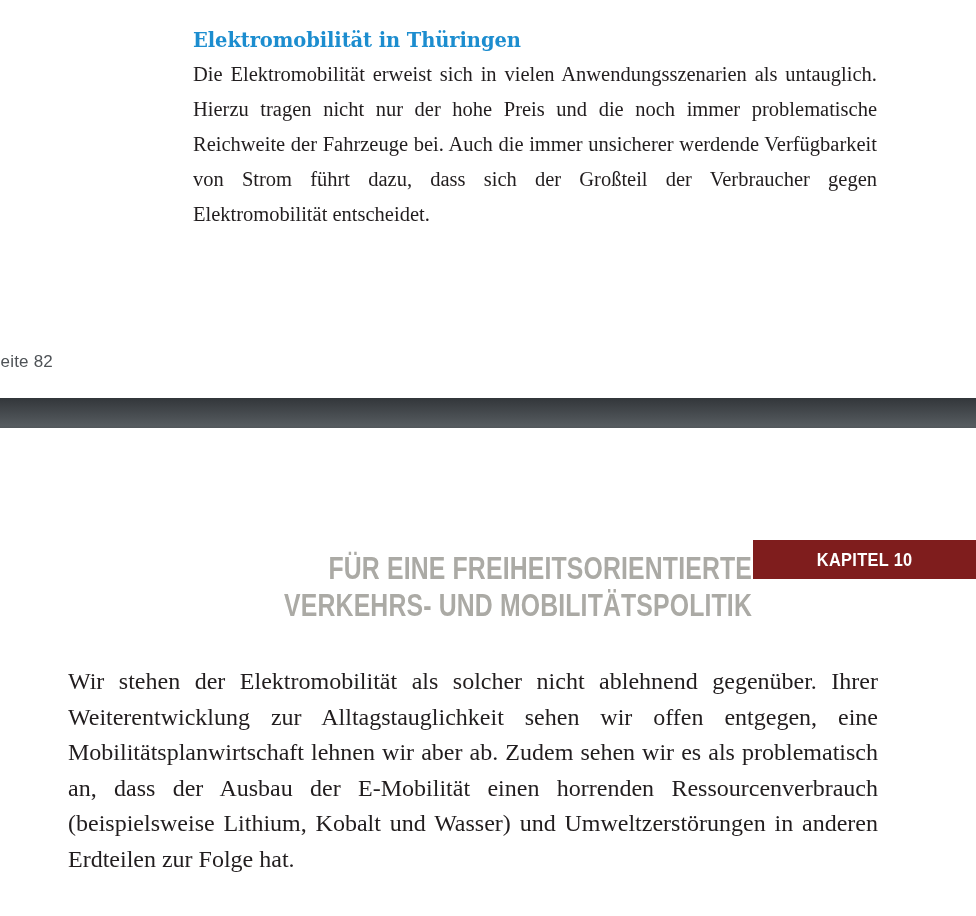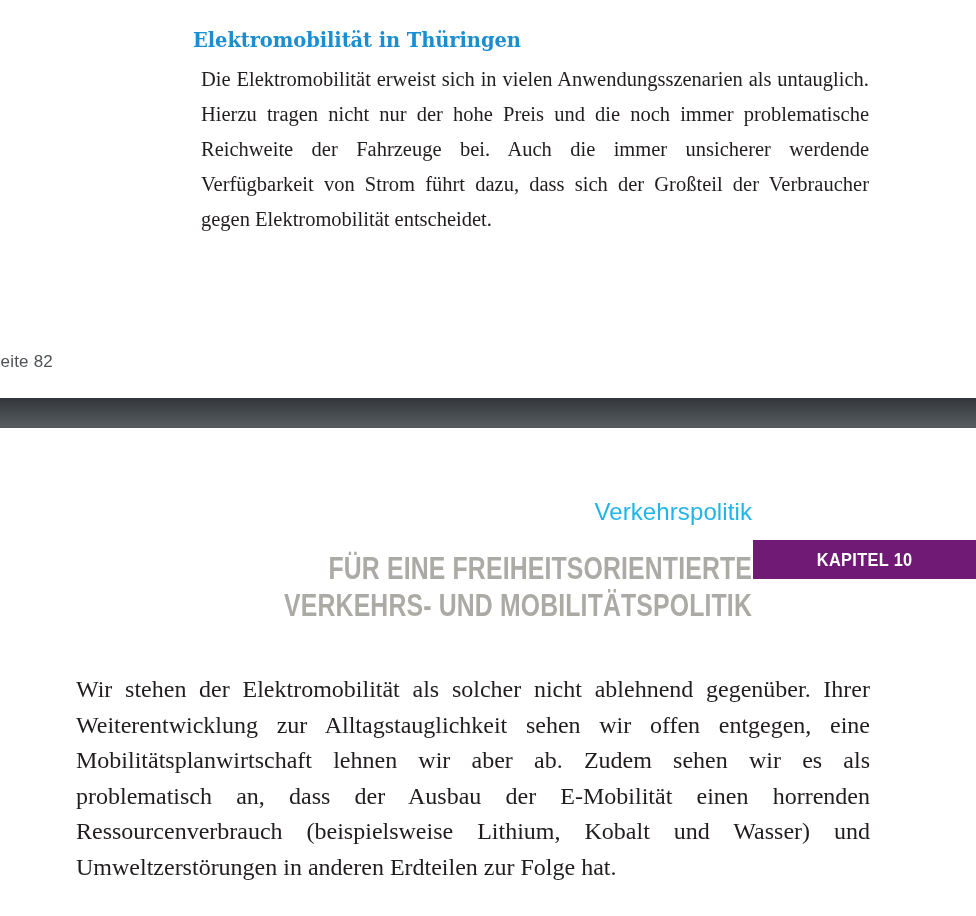--- a/index.html
+++ b/index.html
@@ -45,21 +45,21 @@
     white-space: nowrap;
   }
 
   .body-serif {
     font-family: "Liberation Serif", serif;
     font-size: 20.5px;
     line-height: 35px;
     color: #211d1e;
     text-align: justify;
     text-justify: inter-word;
-    margin: 8px;
+    margin: 0;
     hyphens: manual;
   }
 
   .page-number {
     position: absolute;
     left: -11px;
     top: 352px;
     font-family: "Liberation Sans", sans-serif;
     font-size: 17px;
     color: #4e5256;
@@ -131,21 +131,21 @@
     white-space: nowrap;
   }
   .chapter-title .tl { display: block; }
 
   .chapter-badge {
     position: absolute;
     left: 753px;
     top: 112px;
     width: 223px;
     height: 39px;
-    background: #701a75;
+    background: #7f1d1d;
     display: flex;
     align-items: center;
     justify-content: center;
   }
   .chapter-badge span {
     font-family: "Liberation Sans", sans-serif;
     font-weight: bold;
     font-size: 19px;
     letter-spacing: 0.4px;
     color: #ffffff;
@@ -176,21 +176,20 @@
 
   <div class="page-number">Seite 82</div>
 </div>
 
 <div id="page-divider"></div>
 
 <div id="page-lower">
 
   <div class="chapter-header">
 
-    <div class="kicker">Verkehrspolitik</div>
 
     <h1 class="chapter-title">
       <span class="tl">FÜR EINE FREIHEITSORIENTIERTE</span>
       <span class="tl">VERKEHRS- UND MOBILITÄTSPOLITIK</span>
     </h1>
 
     <div class="chapter-badge">
       <span>KAPITEL 10</span>
     </div>
   </div>

